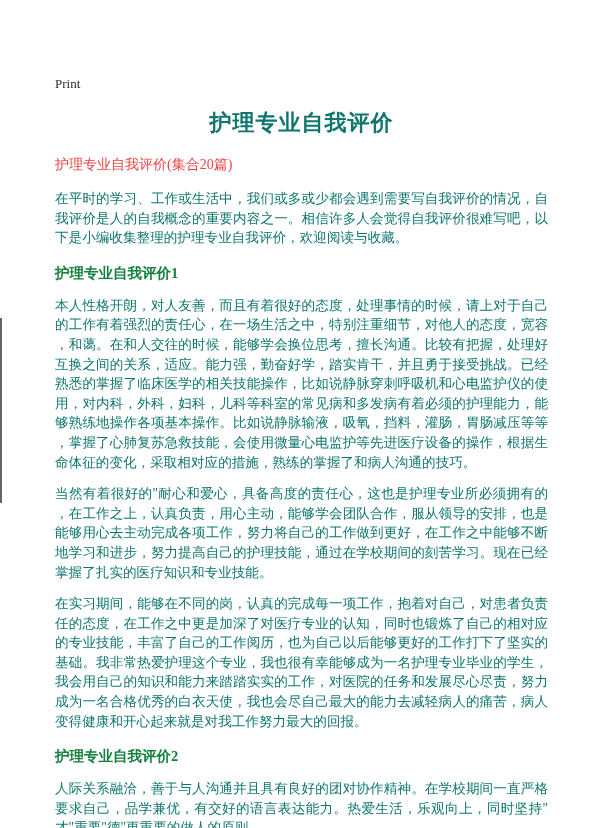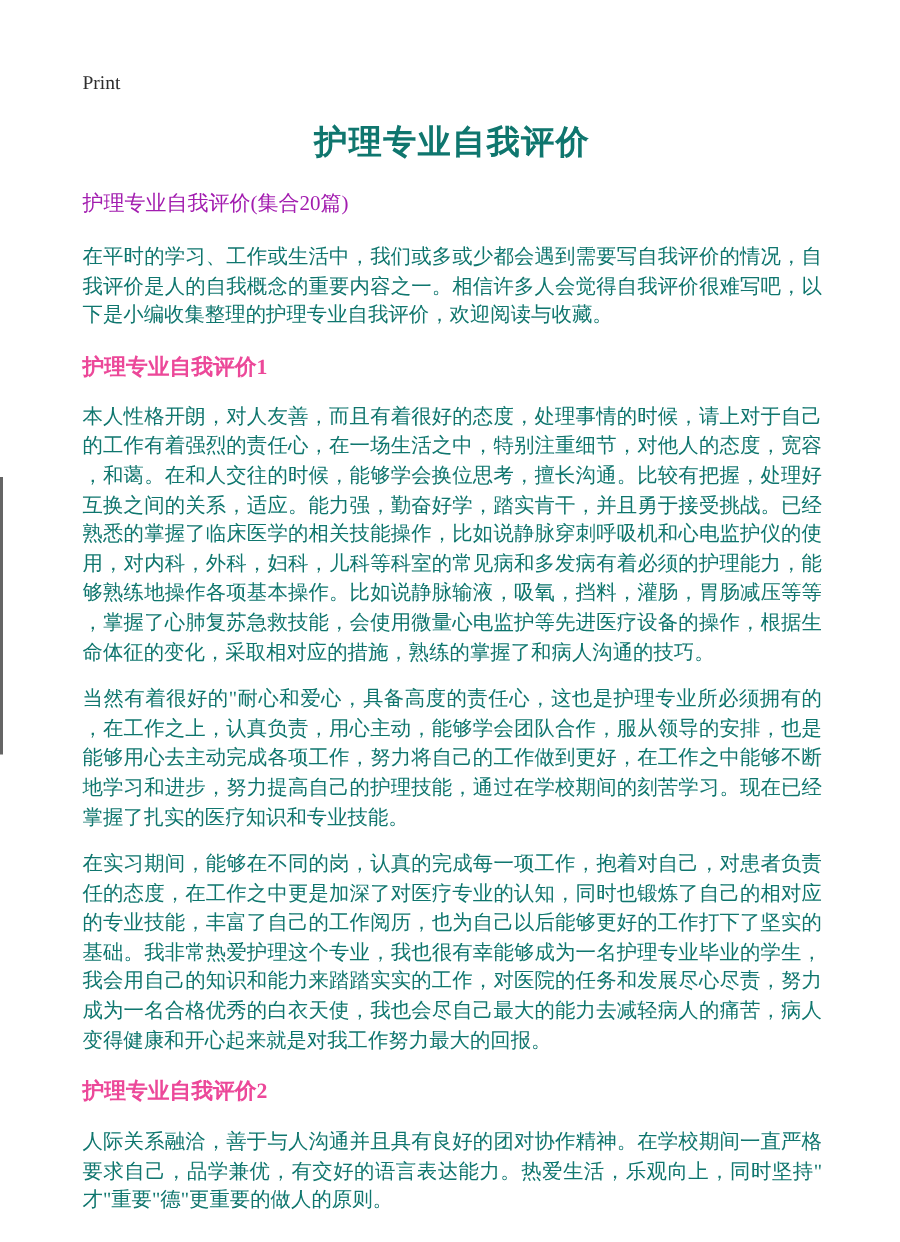--- a/index.html
+++ b/index.html
@@ -6,21 +6,21 @@
     margin: 0;
     padding: 0;
     background: #ffffff;
   }
   .page {
     position: relative;
     width: 600px;
     height: 828px;
     background: #ffffff;
     box-sizing: border-box;
-    padding: 46px 52px 0 55px;
+    padding: 74px 52px 0 55px;
     font-family: "Liberation Serif", "DejaVu Serif", serif;
     color: #363636;
     overflow: hidden;
   }
   .print-label {
     font-size: 13px;
     color: #2e2e2e;
     line-height: 16px;
     display: inline-block;
   }
@@ -28,38 +28,38 @@
     text-align: center;
     font-size: 22px;
     font-weight: bold;
     color: #0f766e;
     letter-spacing: 1px;
     margin: 18px 0 20px 0;
     line-height: 26px;
   }
   .doc-subtitle {
     font-size: 14px;
-    color: #a21caf;
+    color: #ef4444;
     margin: 0 0 15px 0;
     line-height: 18px;
   }
   .body-para {
     font-size: 13.6px;
     line-height: 19.6px;
     color: #0f766e;
     text-align: justify;
     text-justify: inter-ideograph;
     word-break: break-all;
     line-break: anywhere;
     margin: 0 0 12px 0;
   }
   .section-heading {
     font-size: 14.5px;
     font-weight: bold;
-    color: #ec4899;
+    color: #15803d;
     margin: 16px 0 13px 0;
     line-height: 19px;
   }
   .sub-heading {
     font-size: 14.5px;
     font-weight: bold;
     color: #2b2b2b;
     margin: 16px 0 13px 0;
     line-height: 19px;
   }

